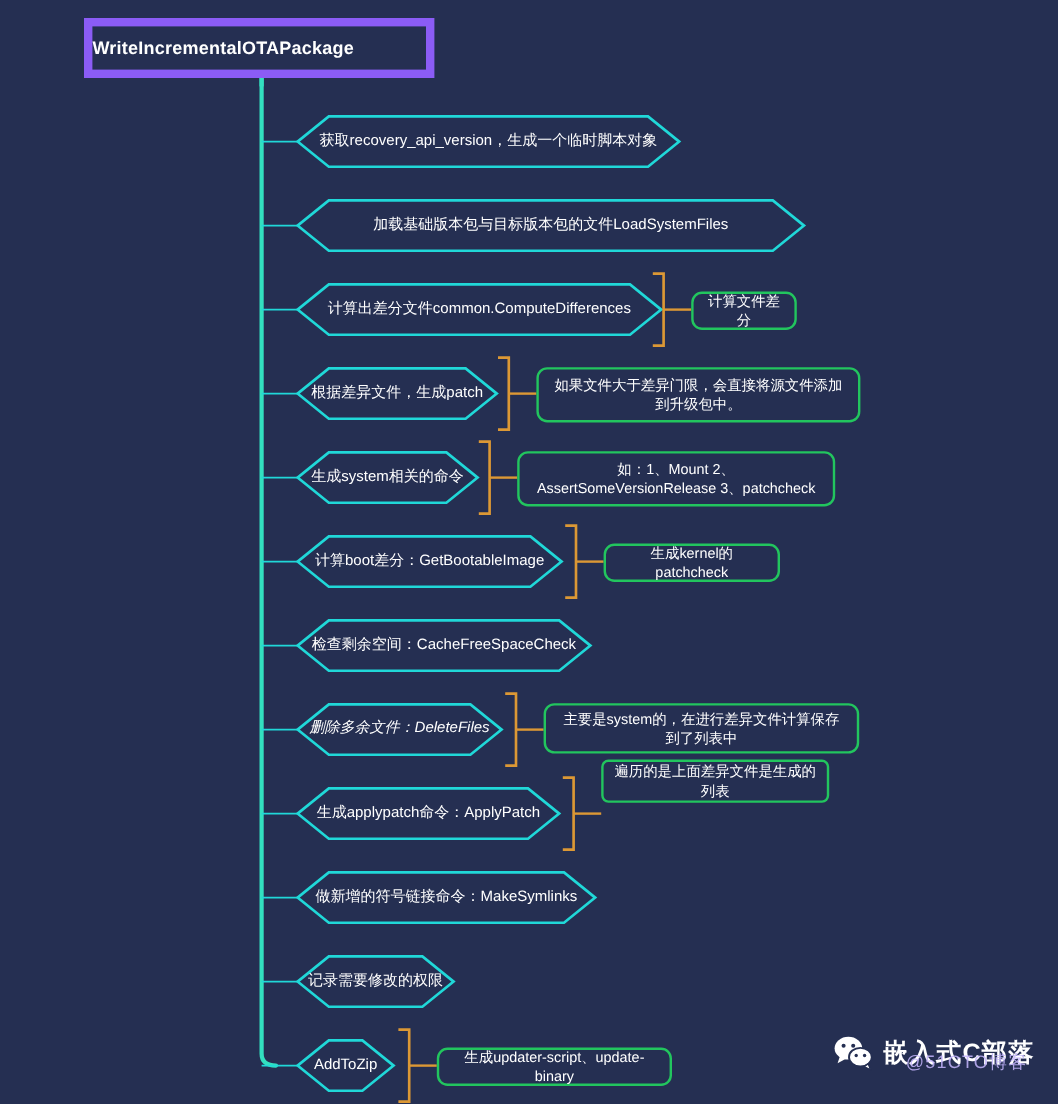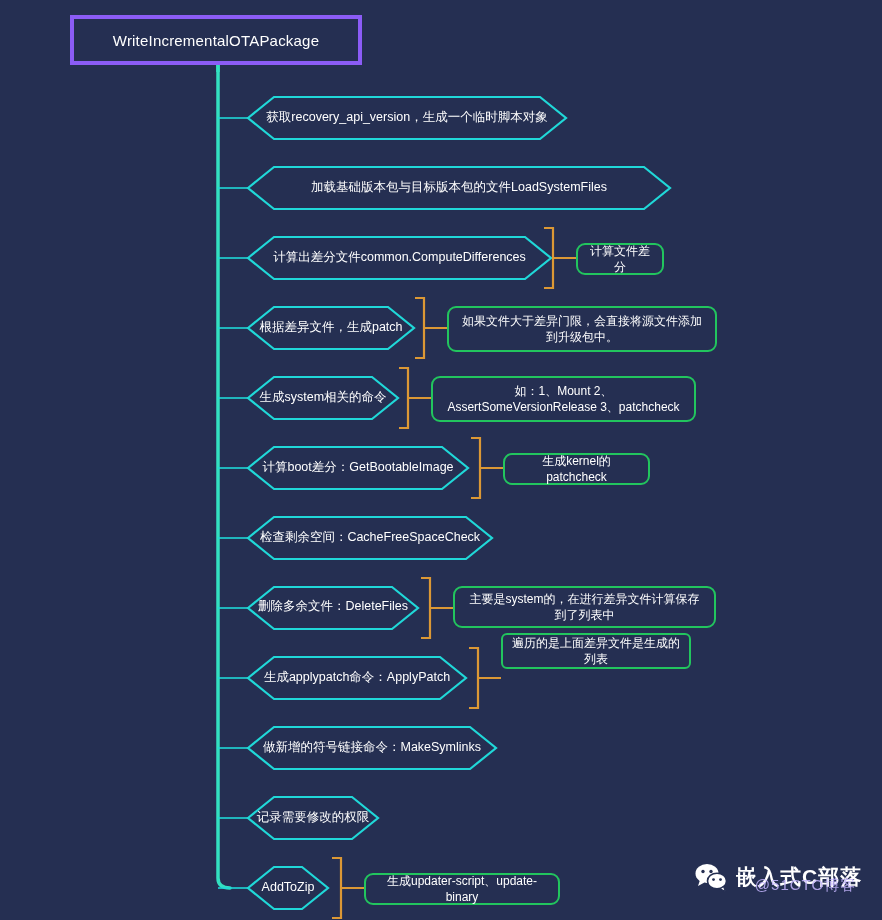--- a/index.html
+++ b/index.html
@@ -22,27 +22,27 @@
     left: 0;
     top: 0;
     width: 882px;
     height: 920px;
   }
 
   
   .root-box {
     position: absolute;
     box-sizing: border-box;
-    border: 4px solid #8b5cf6;
+    border: 7px solid #8b5cf6;
     background: transparent;
     display: flex;
     align-items: center;
-    justify-content: center;
-    color: #ffffff;
-    font-weight: normal;
+    justify-content: flex-start;
+    color: #ffffff;
+    font-weight: bold;
     font-size: 15px;
     letter-spacing: 0.2px;
   }
 
   
   .node-label {
     position: absolute;
     color: #ffffff;
     font-size: 12.5px;
     line-height: 1.25;
@@ -153,21 +153,21 @@
   </div>
 
   <div id="node-labels">
       <div class="node-label" style="left: 268px; top: 97px; width: 278px; height: 42px;">获取recovery_api_version，生成一个临时脚本对象</div>
       <div class="node-label" style="left: 268px; top: 167px; width: 382px; height: 42px;">加载基础版本包与目标版本包的文件LoadSystemFiles</div>
       <div class="node-label" style="left: 268px; top: 237px; width: 263px; height: 42px;">计算出差分文件common.ComputeDifferences</div>
       <div class="node-label" style="left: 268px; top: 307px; width: 126px; height: 42px;">根据差异文件，生成patch</div>
       <div class="node-label" style="left: 268px; top: 377px; width: 110px; height: 42px;">生成system相关的命令</div>
       <div class="node-label" style="left: 268px; top: 447px; width: 180px; height: 42px;">计算boot差分：GetBootableImage</div>
       <div class="node-label" style="left: 268px; top: 517px; width: 204px; height: 42px;">检查剩余空间：CacheFreeSpaceCheck</div>
-      <div class="node-label" style="left: 268px; top: 587px; width: 130px; height: 40px;">删除多余文件：DeleteFiles</div>
+      <div class="node-label" style="left: 268px; top: 587px; width: 130px; height: 40px; font-style: italic;">删除多余文件：DeleteFiles</div>
       <div class="node-label" style="left: 268px; top: 657px; width: 178px; height: 42px;">生成applypatch命令：ApplyPatch</div>
       <div class="node-label" style="left: 268px; top: 727px; width: 208px; height: 42px;">做新增的符号链接命令：MakeSymlinks</div>
       <div class="node-label" style="left: 268px; top: 797px; width: 90px; height: 42px;">记录需要修改的权限</div>
       <div class="node-label" style="left: 268px; top: 867px; width: 40px; height: 42px;">AddToZip</div>
     </div>
 
   <div id="note-boxes">
       <div class="note-box" style="left: 576px; top: 243px; width: 88px; height: 32px;">
         <span>计算文件差分</span>
       </div>

